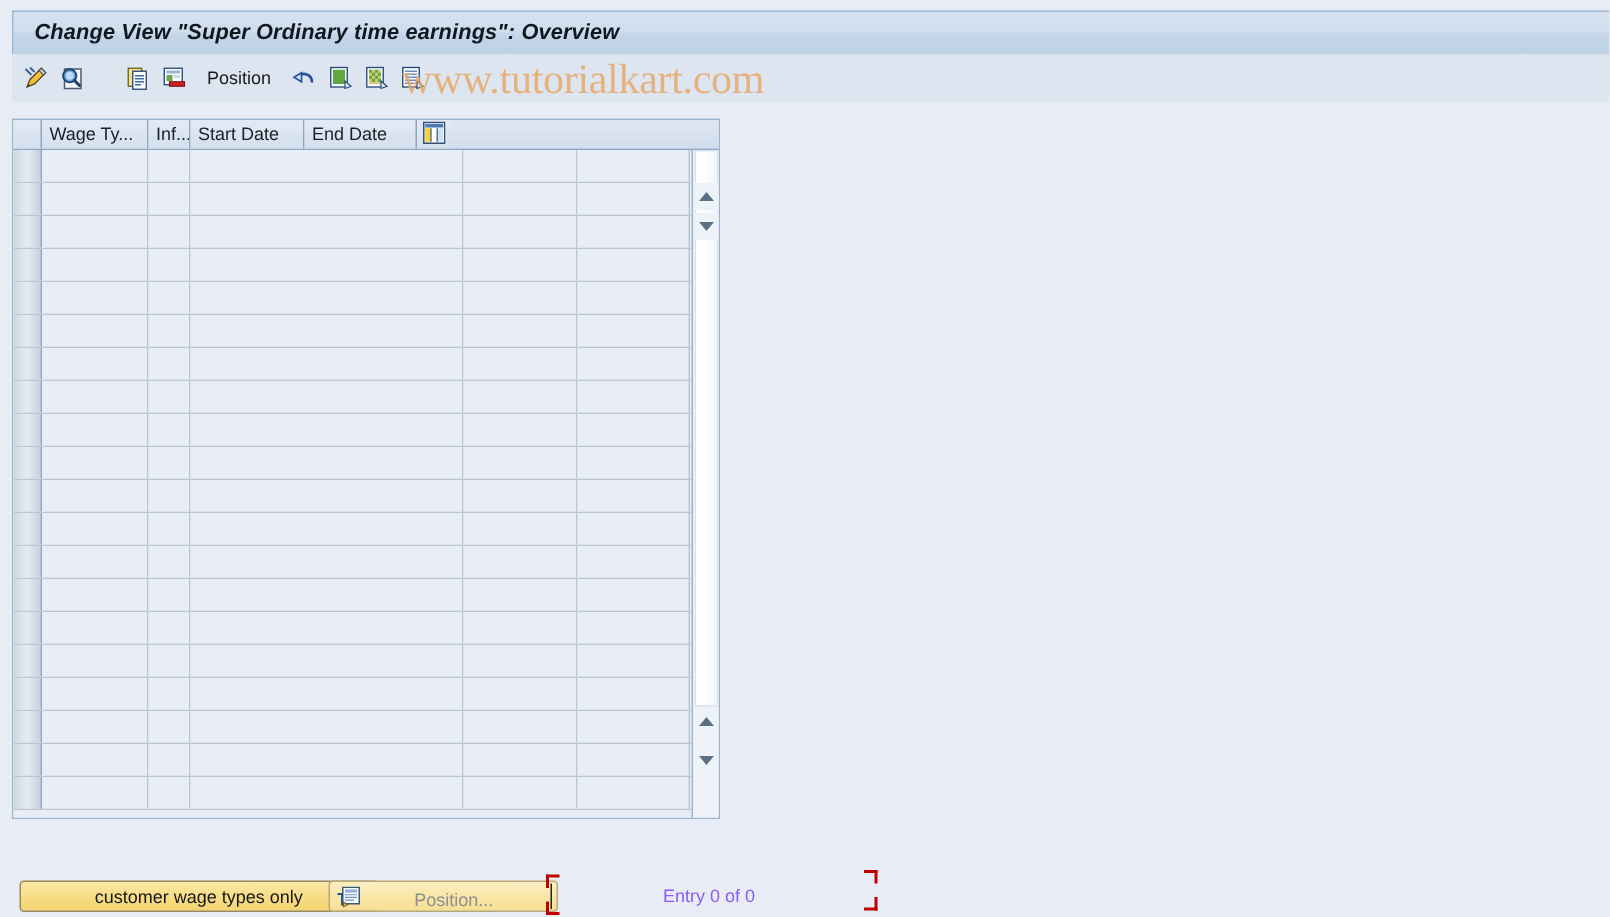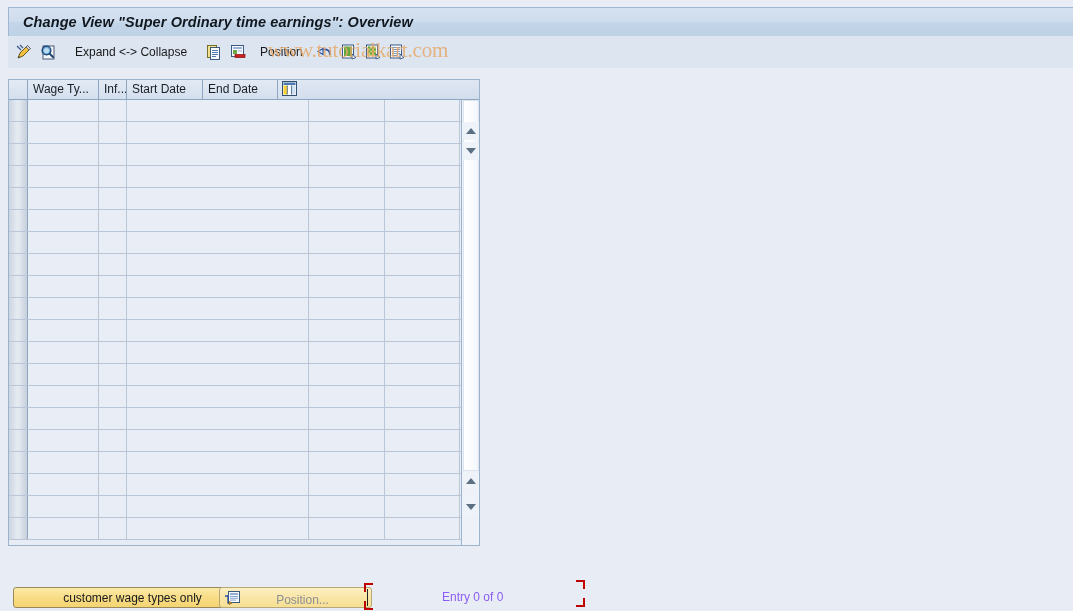--- a/index.html
+++ b/index.html
@@ -78,21 +78,21 @@
     padding: 0 4px;
   }
   .tb-gap { width: 10px; }
   .tb-gap-s { width: 5px; }
 
   
   #watermark {
     position: absolute;
     left: 268px; top: 38px;
     font-family: "Liberation Serif", serif;
-    font-size: 21px;
+    font-size: 28px;
     color: #e8a766;
     opacity: 0.82;
     white-space: nowrap;
     pointer-events: none;
     z-index: 40;
     letter-spacing: -0.2px;
     text-align: right;
   }
 
   
@@ -307,23 +307,20 @@
         <rect x="4" y="3" width="11" height="13" fill="#f4f6fa" stroke="#4a5a70" stroke-width="1"></rect>
         <circle cx="7.5" cy="7.5" r="4.4" fill="#6da8d8" stroke="#1d4470" stroke-width="1.3"></circle>
         <circle cx="7.5" cy="7.5" r="2.6" fill="#bcdcf2"></circle>
         <path d="M10.6 10.6 L14 14" stroke="#1d4470" stroke-width="2" stroke-linecap="round"></path>
       </svg>
     </span>
   </div>
 
   <div class="tb-gap"></div>
 
-  <div class="tb-item">
-    <span class="tb-label">Expand &lt;-&gt; Collapse</span>
-  </div>
 
   <div class="tb-gap"></div>
 
   <div class="tb-item">
     <span class="tb-icon">
       <svg width="18" height="18" viewBox="0 0 18 18">
         <rect x="2.5" y="2.5" width="9" height="12" fill="#f2e08a" stroke="#6b6320" stroke-width="0.9"></rect>
         <rect x="5.5" y="4.5" width="9" height="12" fill="#f7fbff" stroke="#2a4a78" stroke-width="0.9"></rect>
         <g stroke="#3b6aa8" stroke-width="0.9">
           <path d="M7 7.5 H13"></path>

